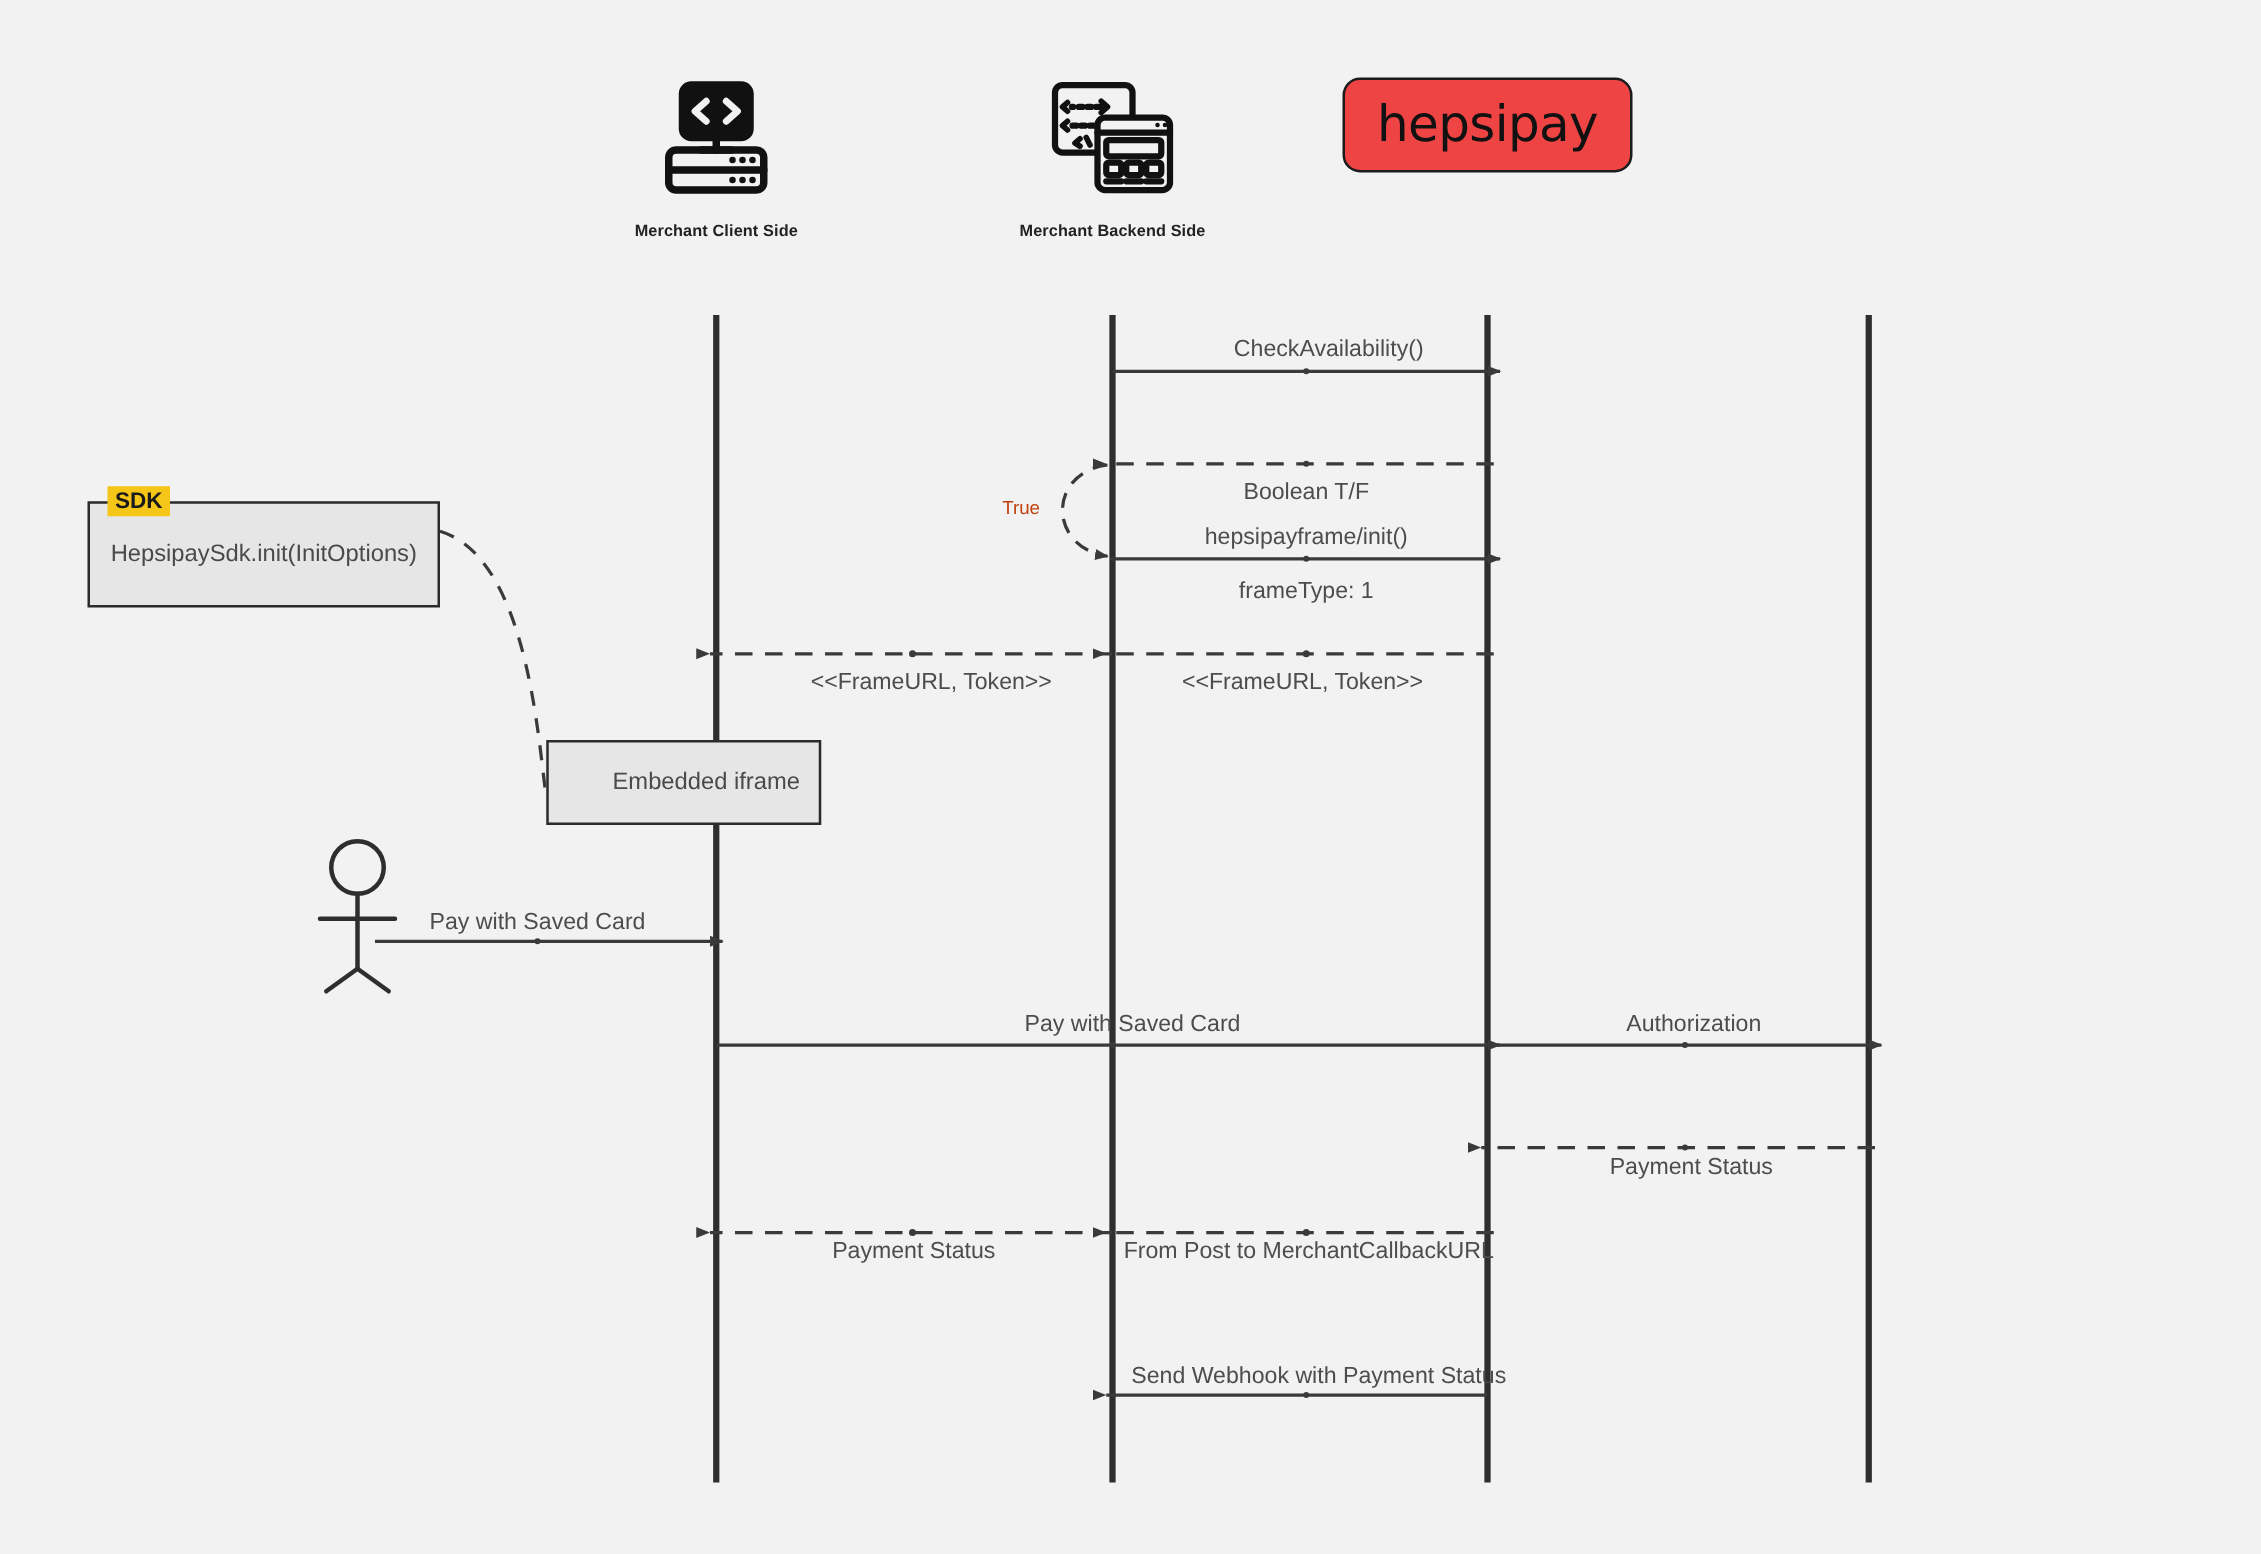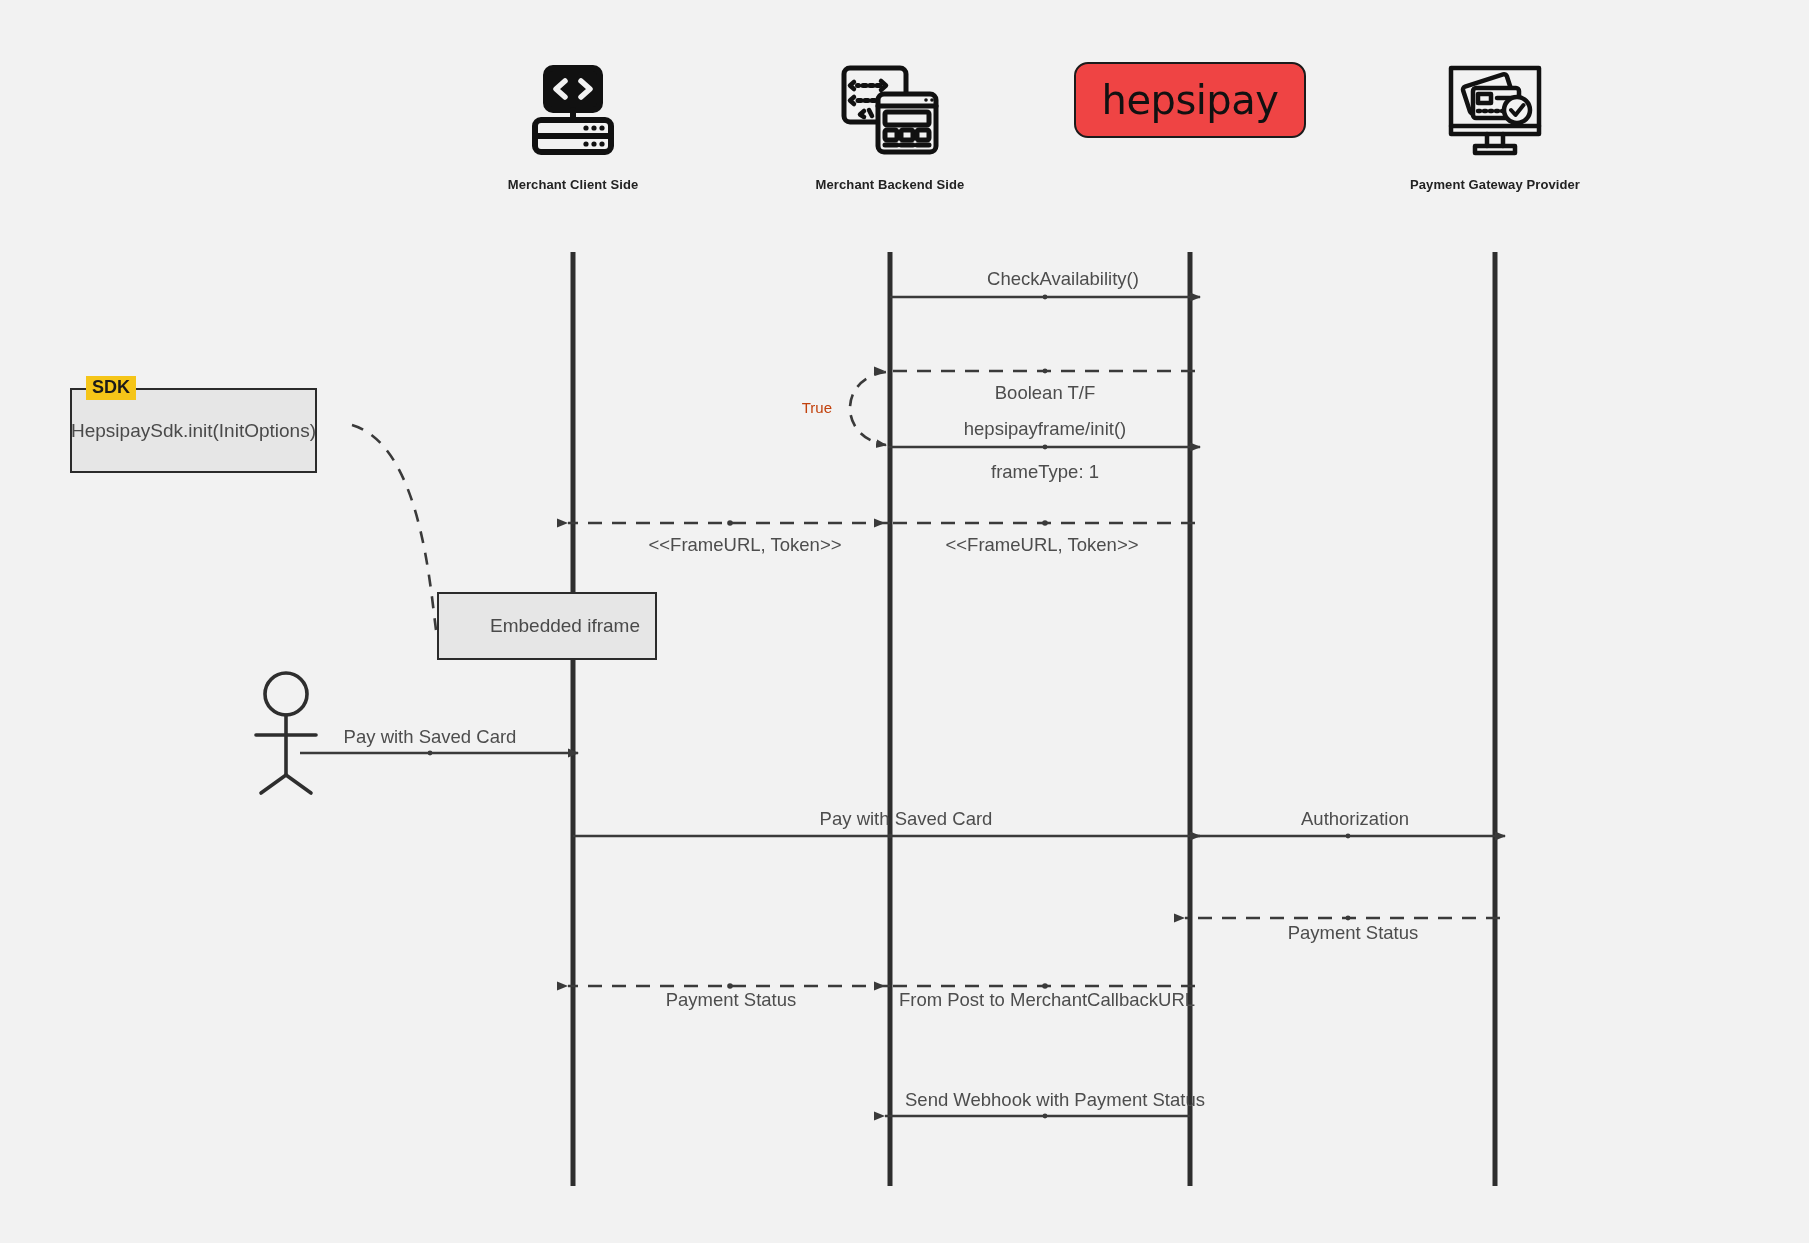--- a/index.html
+++ b/index.html
@@ -116,40 +116,20 @@
     </div>
     <div class="plabel">Merchant Backend Side</div>
   </div>
 
   <div class="participant" style="left:1070px;top:62px;">
     <div class="logo-box">
       <span class="logo-text">hepsipay</span>
     </div>
   </div>
 
-  <div class="participant" style="left:1375px;top:55px;">
-    <div class="icon">
-      <svg width="100" height="92" viewBox="0 0 100 92" fill="none" stroke="#111" stroke-width="4.5" stroke-linejoin="round" stroke-linecap="round">
-        <rect x="6" y="4" width="88" height="66"></rect>
-        <path d="M6 62 L94 62"></path>
-        <path d="M42 70 L42 82 M58 70 L58 82"></path>
-        <rect x="30" y="82" width="40" height="7"></rect>
-        <g transform="rotate(-18 50 34)">
-          <rect x="22" y="14" width="46" height="28" rx="3"></rect>
-        </g>
-        <rect x="28" y="24" width="46" height="30" rx="3" fill="#f2f2f2"></rect>
-        <rect x="33" y="30" width="13" height="9"></rect>
-        <path d="M52 34 L69 34"></path>
-        <path d="M33 47 L35 47 M39 47 L41 47 M45 47 L47 47 M51 47 L53 47 M57 47 L59 47"></path>
-        <circle cx="72" cy="46" r="13" fill="#f2f2f2"></circle>
-        <path d="M66 46 L70.5 51 L78.5 41" stroke-width="4"></path>
-      </svg>
-    </div>
-    <div class="plabel">Payment Gateway Provider</div>
-  </div>
 
   <svg class="svg-layer" viewBox="0 0 1809 1243">
     <defs>
       <marker id="ah" markerWidth="12" markerHeight="12" refX="10" refY="5" orient="auto" markerUnits="userSpaceOnUse">
         <path d="M0,0.6 L11,5 L0,9.4 z" fill="#3a3a3a"></path>
       </marker>
       <marker id="ahl" markerWidth="12" markerHeight="12" refX="1" refY="5" orient="auto" markerUnits="userSpaceOnUse">
         <path d="M12,0.6 L1,5 L12,9.4 z" fill="#3a3a3a"></path>
       </marker>
       <marker id="dot" markerWidth="6" markerHeight="6" refX="3" refY="3" markerUnits="userSpaceOnUse">
@@ -221,21 +201,21 @@
   <div class="msg-label" style="left:1042px;top:534px;">&lt;&lt;FrameURL, Token&gt;&gt;</div>
   <div class="msg-label" style="left:745px;top:534px;">&lt;&lt;FrameURL, Token&gt;&gt;</div>
   <div class="msg-label" style="left:430px;top:726px;">Pay with Saved Card</div>
   <div class="msg-label" style="left:906px;top:808px;">Pay with Saved Card</div>
   <div class="msg-label" style="left:1355px;top:808px;">Authorization</div>
   <div class="msg-label" style="left:1353px;top:922px;">Payment Status</div>
   <div class="msg-label" style="left:1047px;top:989px;">From Post to MerchantCallbackURL</div>
   <div class="msg-label" style="left:731px;top:989px;">Payment Status</div>
   <div class="msg-label" style="left:1055px;top:1089px;">Send Webhook with Payment Status</div>
 
-  <div class="note-box" style="left:70px;top:388px;width:247px;height:85px;text-align:right;">
+  <div class="note-box" style="left:70px;top:401px;width:282px;height:85px;text-align:right;">
     <span class="note-tag">SDK</span>
     <span>HepsipaySdk.init(InitOptions)</span>
   </div>
 
   <div class="note-box" style="left:437px;top:592px;width:220px;height:68px;padding-left:36px;">
     <span>Embedded iframe</span>
   </div>
 
 </div>
 

